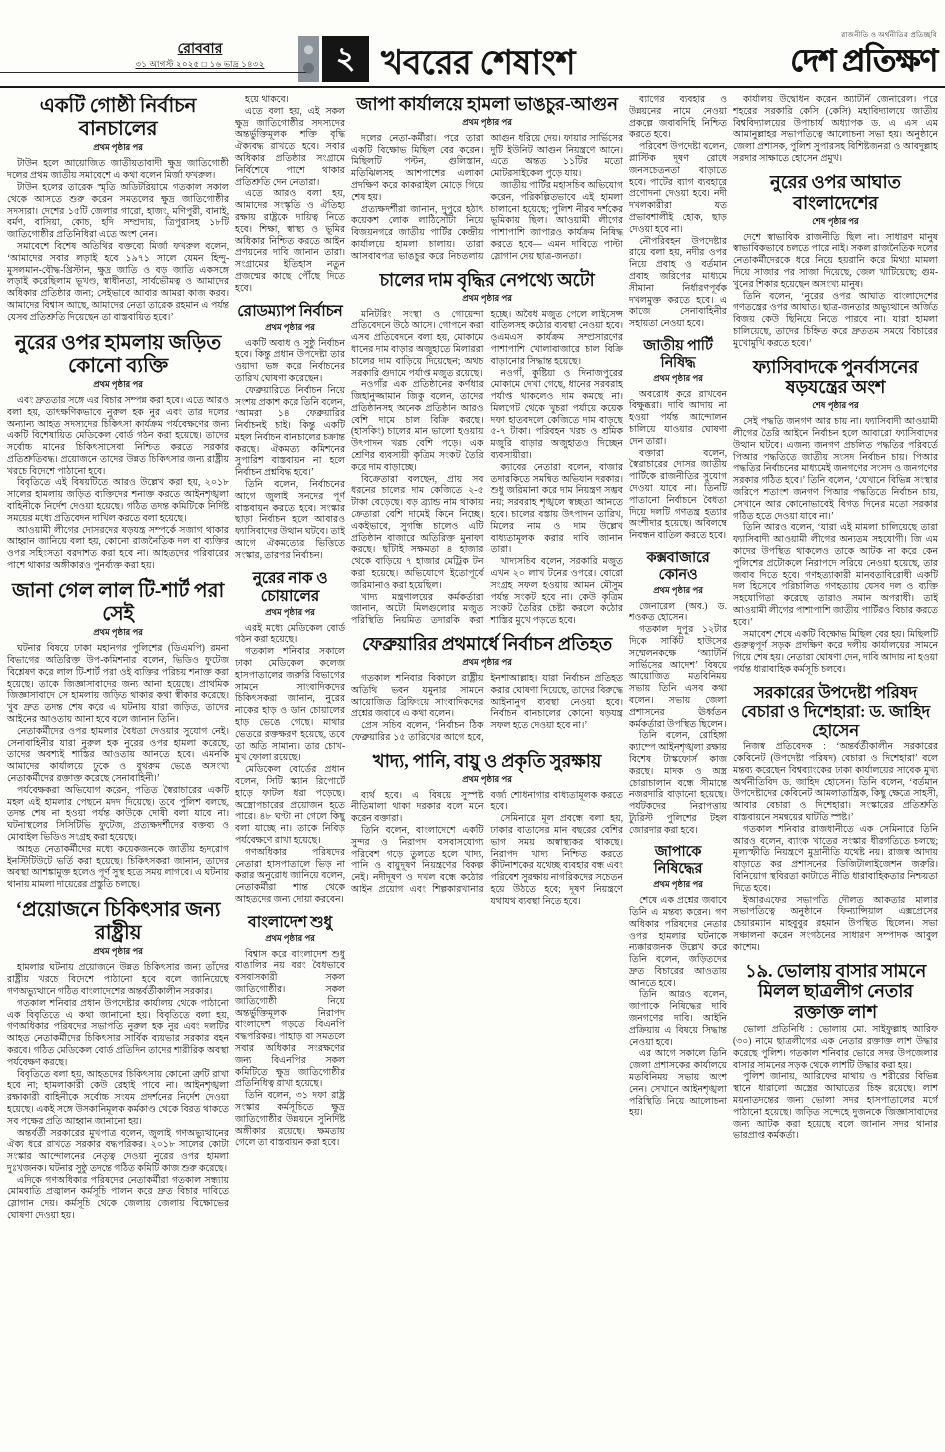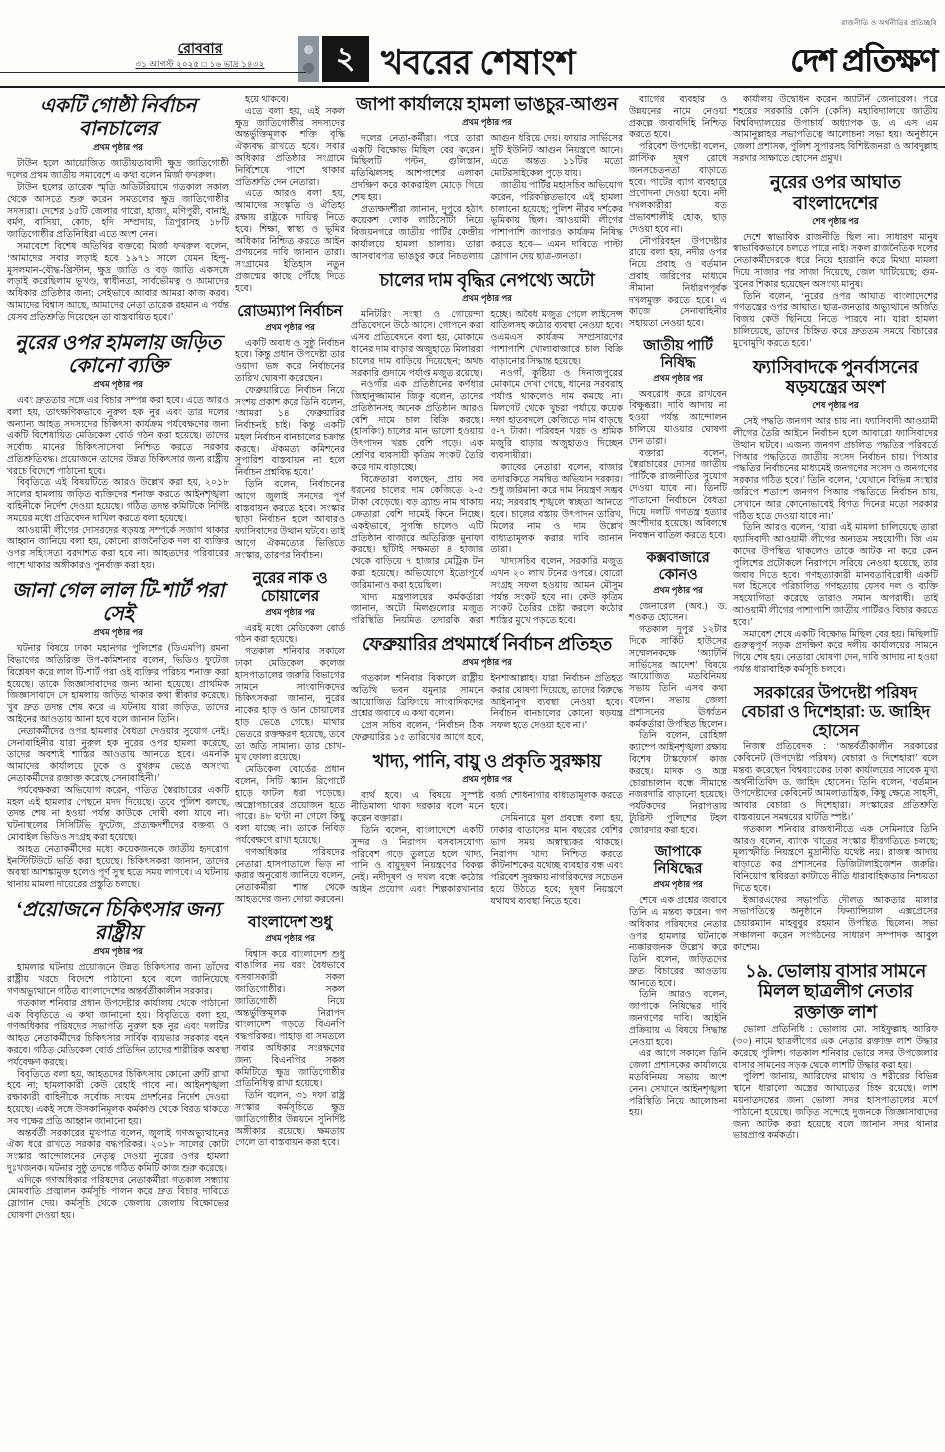--- a/index.html
+++ b/index.html
@@ -10,34 +10,34 @@
   .date-rule{position:absolute;left:0;top:72px;width:306px;border-bottom:1.5px solid #2a2a2a;}
   .dateblock{margin-left:112px;width:176px;text-align:center;padding-bottom:10px;text-decoration:underline;}
   .day{font-size:14px;font-weight:700;line-height:1.1;}
   .dateline{font-size:8.5px;letter-spacing:.3px;margin-top:2px;color:#222;}
   .ornament{width:21px;height:46px;background:#8d939a;margin:0 3px 0 10px;
     background-image:radial-gradient(circle at 50% 30%,#c8ccd1 0 4px,transparent 5px),radial-gradient(circle at 50% 70%,#6b7178 0 5px,transparent 6px);}
   .numbox{width:47px;height:46px;background:#151515;color:#fff;display:flex;align-items:center;justify-content:center;font-size:30px;font-weight:800;}
   .section-title{font-size:34px;font-weight:800;letter-spacing:-.5px;margin:0 0 0 12px;line-height:1;padding-bottom:2px;}
   .spacer{flex:1;}
   .logo{ text-align:right;padding-bottom:6px;}
-  .tagline{font-size:7px;color:#333;letter-spacing:.4px;margin-bottom:16px;text-align:right;}
+  .tagline{font-size:7px;color:#333;letter-spacing:.4px;margin-bottom:4px;text-align:right;}
   .masthead{font-size:31px;font-weight:900;letter-spacing:-1px;line-height:1;text-shadow:.6px 0 #000;}
   
   .cols{display:flex;gap:6px;padding:6px 7px 0;align-items:flex-start;height:1352px;overflow:hidden;}
   .col{overflow:hidden;height:100%;}
   .col-0{width:222px;}
   .col-1{width:110px;}
   .col-2{width:272px;}
   .col-3{width:98px;}
   .col-4{width:205px;}
   .article + .article{margin-top:7px;}
   .headline{font-weight:800;text-align:center;line-height:1.16;margin:6px 2px 1px;letter-spacing:-.2px;}
   .article:first-child .headline{margin-top:0;}
-  .col-0 .headline{font-size:20px;font-style:italic;}
+  .col-0 .headline{font-size:20px;}
   .col-1 .headline{font-size:15.5px;}
   .col-2 .headline{font-size:18px;}
   .col-3 .headline{font-size:14.5px;}
   .col-4 .headline{font-size:18px;}
   .kicker{font-size:8.5px;font-weight:700;text-align:center;margin:1px 0 3px;}
   .body p{font-size:9.3px;line-height:1.27;text-align:justify;margin:0;text-indent:10px;}
   .col-2 .body{columns:2;column-gap:7px;}
   .col-4 .article:nth-child(4) .headline{font-size:16.5px;}
 </style>
 </head>

